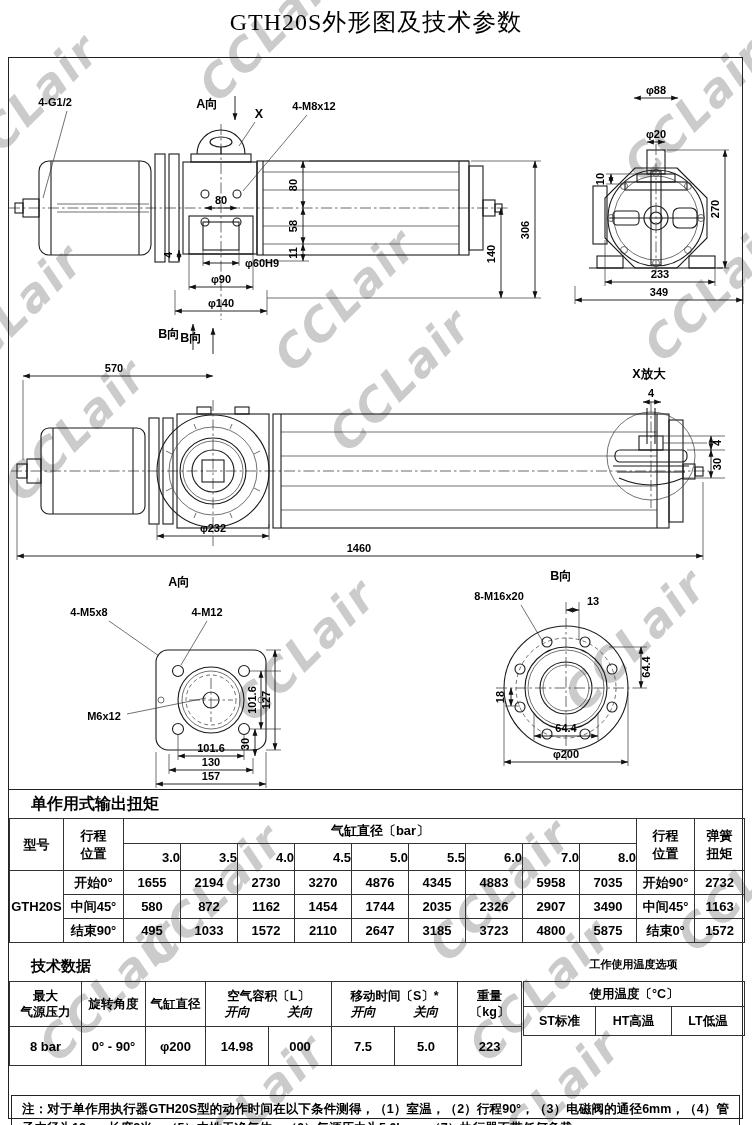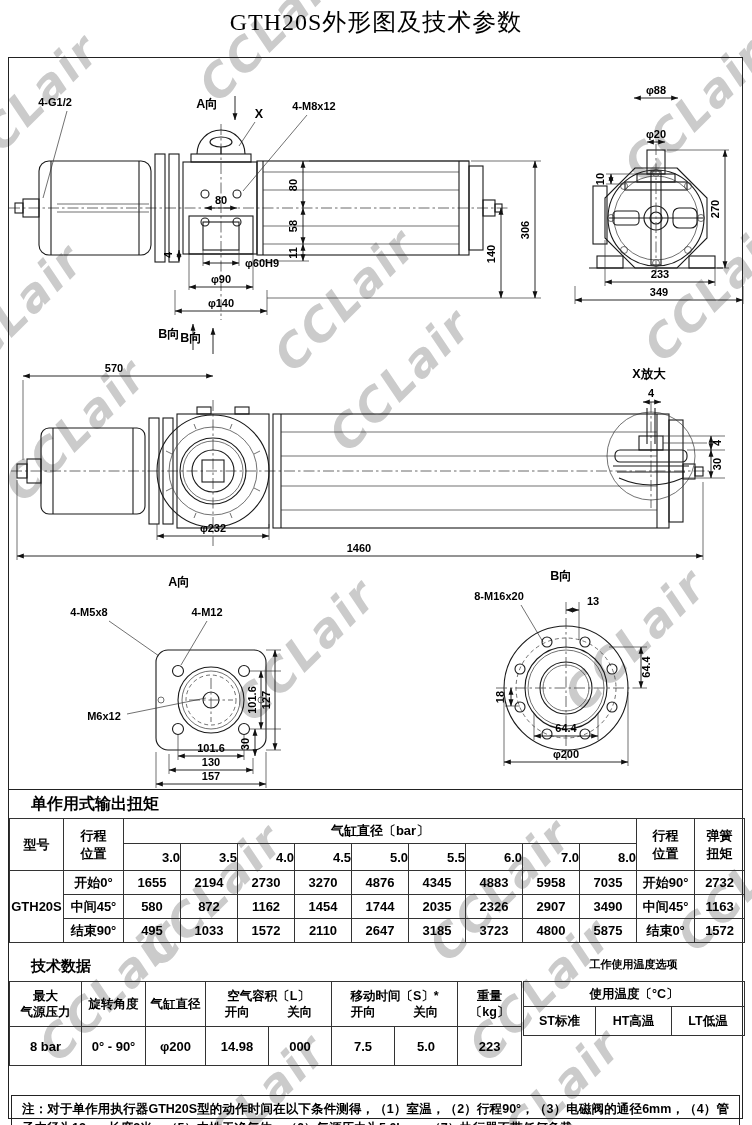--- a/index.html
+++ b/index.html
@@ -37,21 +37,21 @@
   .sec-tech{position:relative;height:134px;margin-top:12px;}
   .h-tech{position:absolute;left:22px;top:2px;font-size:15px;font-weight:bold;}
   .h-temp{position:absolute;left:514px;top:2px;width:221px;text-align:center;
           font-size:11px;font-weight:bold;}
   .t-tech{position:absolute;left:0;top:26px;width:512px;}
   .t-tech th,.t-tech td{border:1px solid #333;text-align:center;font-weight:bold;
       font-size:12.5px;padding:0;}
   .t-tech th{height:44px;line-height:1.3;}
   .t-tech td{height:38px;font-size:13px;}
   .t-tech .sub{display:flex;}
-  .t-tech .sub span{flex:1;}
+  .t-tech .sub span{flex:1;font-style:italic;}
   .t-temp{position:absolute;left:514px;top:26px;width:221px;}
   .t-temp th,.t-temp td{border:1px solid #333;text-align:center;font-weight:bold;
       font-size:12.5px;padding:0;}
   .t-temp .r1 th{height:24px;}
   .t-temp .r2 th{height:28px;}
   .t-temp td{height:30px;}
   .note{margin:6px 2px 0 2px;border:1.5px solid #222;padding:4px 10px;
         font-size:12.5px;font-weight:bold;line-height:1.5;text-align:justify;}
 </style>
 </head>

